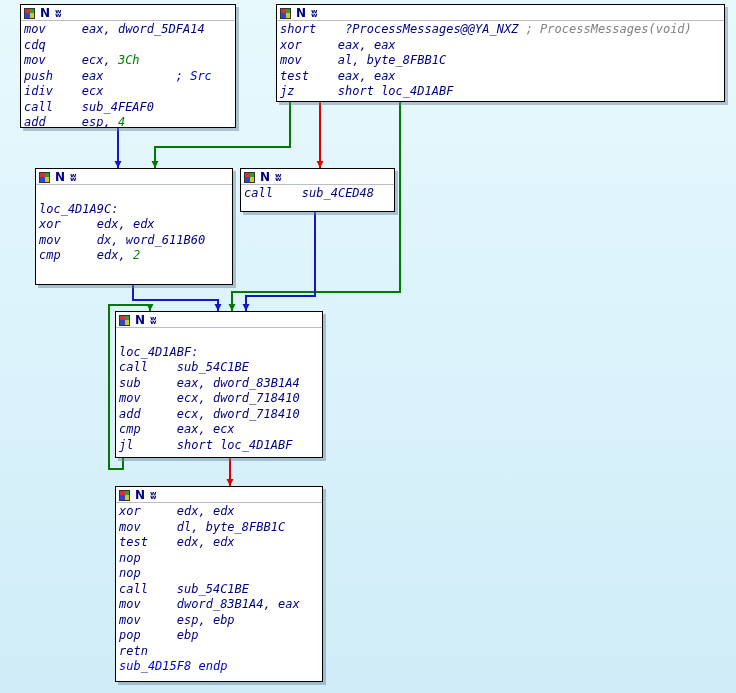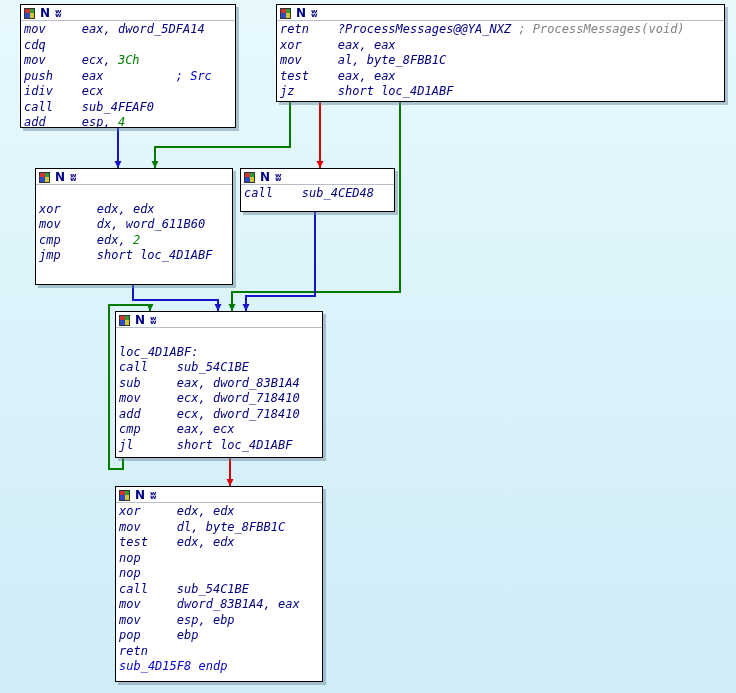--- a/index.html
+++ b/index.html
@@ -103,44 +103,44 @@
       <span class="swatch">
           <i class="q1"></i>
           <i class="q2"></i>
           <i class="q3"></i>
           <i class="q4"></i>
         </span>
       <span class="nicon">N</span>
       <span class="ficon">ʬ</span>
     </div>
     <div class="node-body">
-        <div class="code-line"><span class="c-default">retn    ?ProcessMessages@@YA_NXZ </span><span class="c-comment_gray">; ProcessMessages(void)</span></div>
+        <div class="code-line"><span class="c-default">short    ?ProcessMessages@@YA_NXZ </span><span class="c-comment_gray">; ProcessMessages(void)</span></div>
         <div class="code-line"><span class="c-default">xor     eax, eax</span></div>
         <div class="code-line"><span class="c-default">mov     al, byte_8FBB1C</span></div>
         <div class="code-line"><span class="c-default">test    eax, eax</span></div>
         <div class="code-line"><span class="c-default">jz      short loc_4D1ABF</span></div>
       </div>
   </div>
     <div class="node" style="left: 35px; top: 168px; width: 198px; height: 117px;">
     <div class="node-header">
       <span class="swatch">
           <i class="q1"></i>
           <i class="q2"></i>
           <i class="q3"></i>
           <i class="q4"></i>
         </span>
       <span class="nicon">N</span>
       <span class="ficon">ʬ</span>
     </div>
     <div class="node-body">
         <div class="code-line">&nbsp;</div>
+        <div class="code-line"><span class="c-default">loc_4D1A9C:</span></div>
         <div class="code-line"><span class="c-default">xor     edx, edx</span></div>
         <div class="code-line"><span class="c-default">mov     dx, word_611B60</span></div>
         <div class="code-line"><span class="c-default">cmp     edx, </span><span class="c-number">2</span></div>
-        <div class="code-line"><span class="c-default">jmp     short loc_4D1ABF</span></div>
       </div>
   </div>
     <div class="node" style="left: 240px; top: 168px; width: 155px; height: 44px;">
     <div class="node-header">
       <span class="swatch">
           <i class="q1"></i>
           <i class="q2"></i>
           <i class="q3"></i>
           <i class="q4"></i>
         </span>

